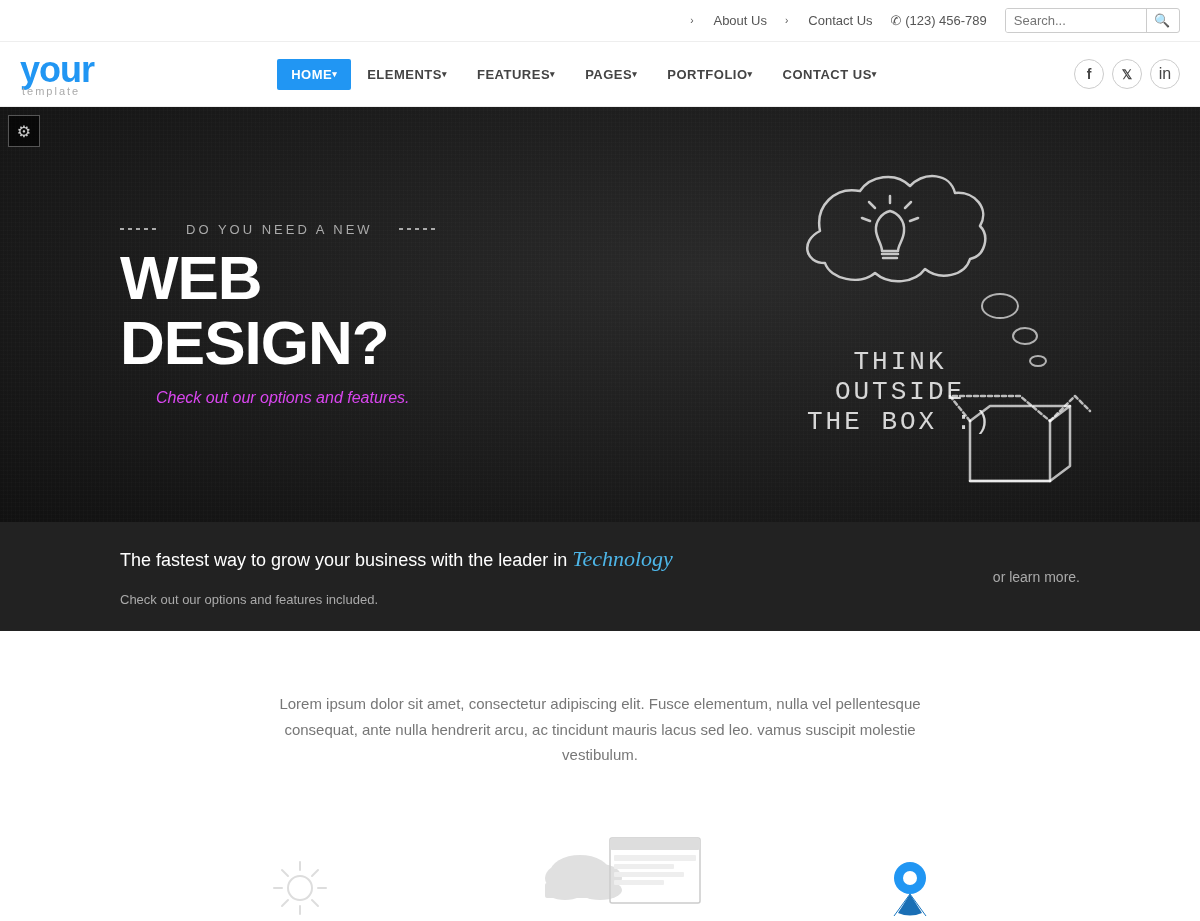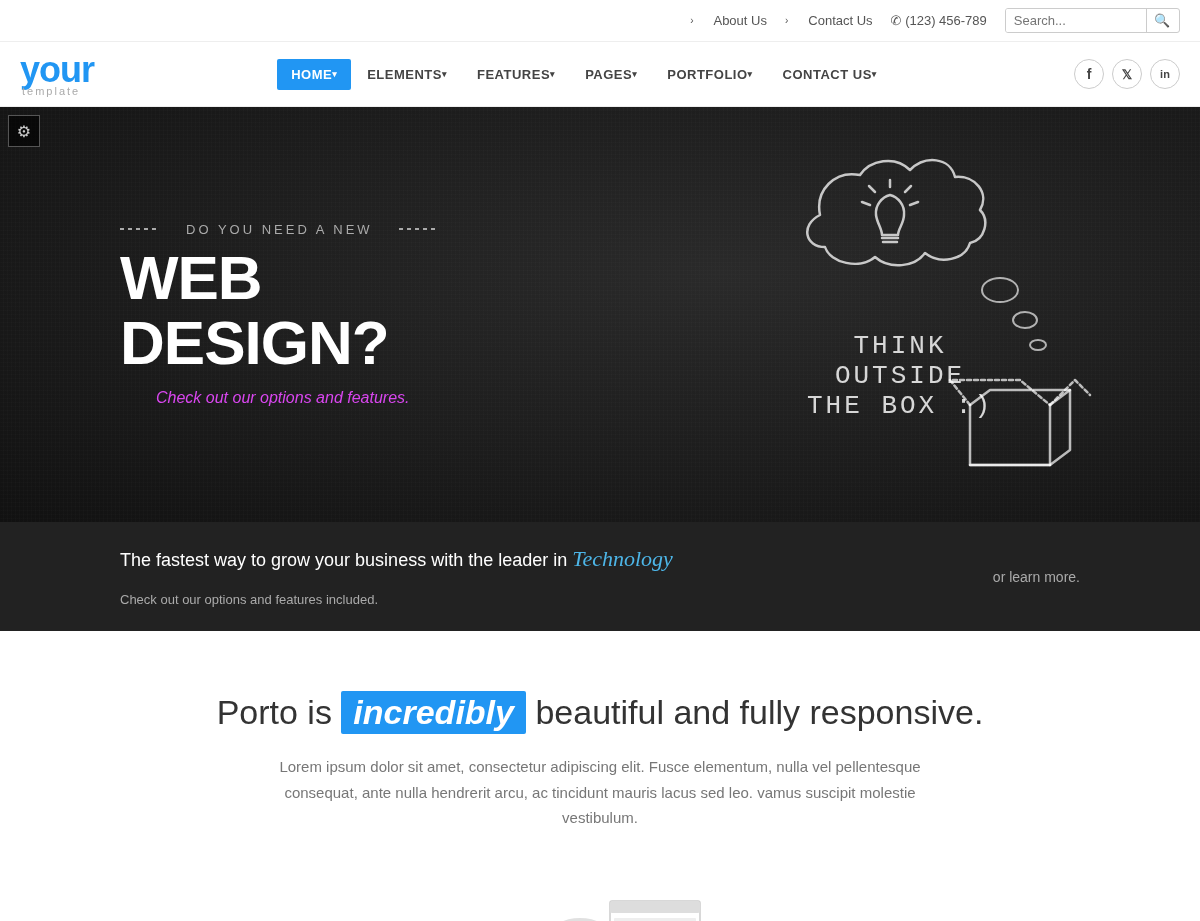--- a/index.html
+++ b/index.html
@@ -160,21 +160,21 @@
       font-size: 16px;
       color: #d946ef;
       font-style: italic;
       margin-left: 36px;
     }
 
     
     .hero-drawing {
       position: absolute;
       right: 60px;
-      top: 28px;
+      top: 44px;
       width: 480px;
       height: 360px;
     }
 
     
     .settings-cog {
       position: absolute;
       top: 8px;
       left: 8px;
       width: 32px;
@@ -336,21 +336,21 @@
     </a>
     <a class="nav-item">
       <span>CONTACT US</span>
       <span class="nav-dropdown">▾</span>
     </a>
   </nav>
 
   <div class="social-icons">
     <a class="social-icon" style="font-weight:bold; font-size:14px;">f</a>
     <a class="social-icon" style="font-weight:bold; font-size:13px;">𝕏</a>
-    <a class="social-icon" style="font-weight:bold; font-size:11px;">in</a>
+    <a class="social-icon" style="font-weight:normal; font-size:16px;">in</a>
   </div>
 </div>
 
 <section class="hero">
   <div class="hero-bg"></div>
 
   <div class="settings-cog">
     <span>⚙</span>
   </div>
 
@@ -416,25 +416,20 @@
       <span class="tech-highlight">Technology</span>
     </div>
     <div class="cta-sub-text">Check out our options and features included.</div>
   </div>
   <div class="cta-actions">
     <span class="cta-learn">or learn more.</span>
   </div>
 </div>
 
 <section class="content-section">
-  <h2 class="content-headline">
-    <span>Porto is</span>
-    <span class="highlight-box">incredibly</span>
-    <span>beautiful and fully responsive.</span>
-  </h2>
   <p class="content-body">Lorem ipsum dolor sit amet, consectetur adipiscing elit. Fusce elementum, nulla vel pellentesque consequat, ante nulla hendrerit arcu, ac tincidunt mauris lacus sed leo. vamus suscipit molestie vestibulum.</p>
 
   <div class="bottom-icons-row">
 
     <div class="bottom-icon-item">
       <svg width="60" height="60" viewBox="0 0 60 60">
         <circle cx="30" cy="30" r="12" fill="none" stroke="#ddd" stroke-width="2"></circle>
         <line x1="30" y1="4" x2="30" y2="12" stroke="#ddd" stroke-width="2" stroke-linecap="round"></line>
         <line x1="30" y1="48" x2="30" y2="56" stroke="#ddd" stroke-width="2" stroke-linecap="round"></line>
         <line x1="4" y1="30" x2="12" y2="30" stroke="#ddd" stroke-width="2" stroke-linecap="round"></line>

